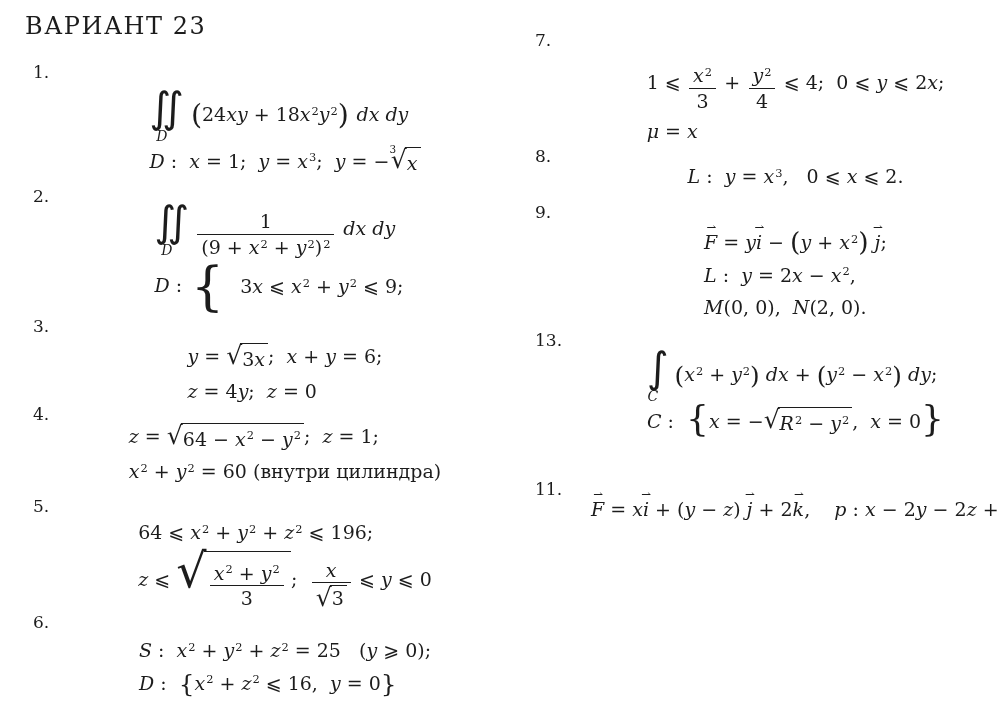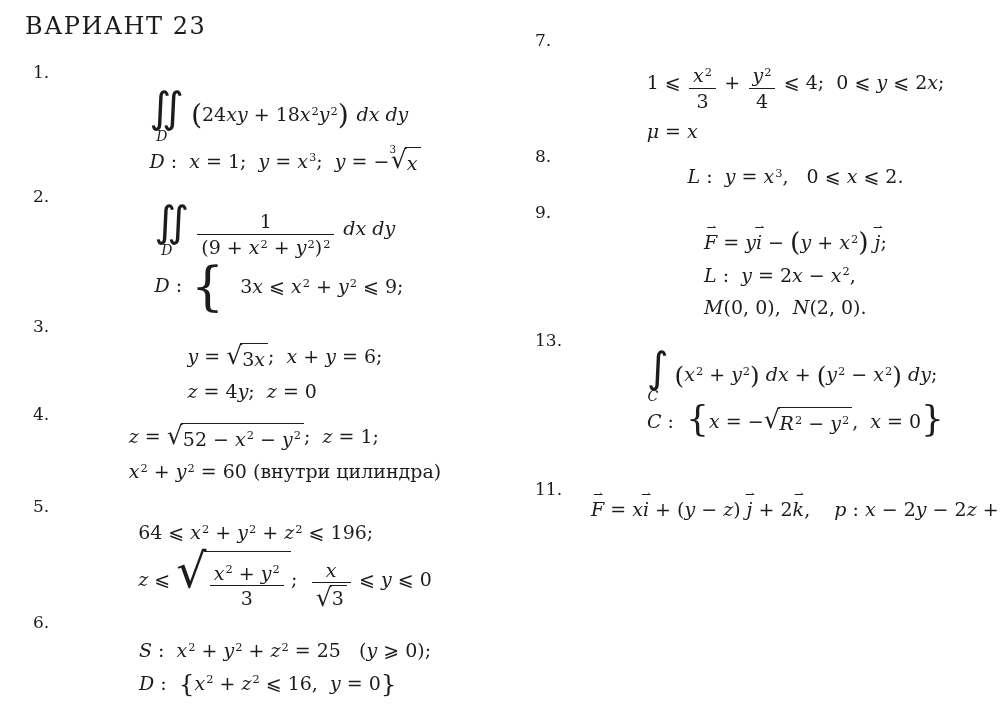--- a/index.html
+++ b/index.html
@@ -113,21 +113,21 @@
       <div class="pnum" data-name="problem-number">3.</div>
       <div class="pbody"><div class="pblock" data-name="problem-formula"><div class="fline"><span class="run"><span class="it">y</span><span class="up"> = </span></span><span class="msqrt">
               <span class="rad">√</span>
               <span class="rcand"><span class="run"><span class="up">3</span><span class="it">x</span></span></span>
             </span><span class="run"><span class="up">;  </span><span class="it">x</span><span class="up"> + </span><span class="it">y</span><span class="up"> = 6;</span></span></div><div class="fline"><span class="run"><span class="it">z</span><span class="up"> = 4</span><span class="it">y</span><span class="up">;  </span><span class="it">z</span><span class="up"> = 0</span></span></div></div></div>
     </div>
     <div class="problem col-left" data-name="problem-4">
       <div class="pnum" data-name="problem-number">4.</div>
       <div class="pbody"><div class="pblock" data-name="problem-formula"><div class="fline"><span class="run"><span class="it">z</span><span class="up"> = </span></span><span class="msqrt">
               <span class="rad">√</span>
-              <span class="rcand"><span class="run"><span class="up">52 − </span><span class="it">x</span></span><sup class="msup"><span class="run"><span class="up">2</span></span></sup><span class="run"><span class="up"> − </span><span class="it">y</span></span><sup class="msup"><span class="run"><span class="up">2</span></span></sup></span>
+              <span class="rcand"><span class="run"><span class="up">64 − </span><span class="it">x</span></span><sup class="msup"><span class="run"><span class="up">2</span></span></sup><span class="run"><span class="up"> − </span><span class="it">y</span></span><sup class="msup"><span class="run"><span class="up">2</span></span></sup></span>
             </span><span class="run"><span class="up">;  </span><span class="it">z</span><span class="up"> = 1;</span></span></div><div class="fline"><span class="run"><span class="it">x</span></span><sup class="msup"><span class="run"><span class="up">2</span></span></sup><span class="run"><span class="up"> + </span><span class="it">y</span></span><sup class="msup"><span class="run"><span class="up">2</span></span></sup><span class="run"><span class="up"> = 60 </span></span><span class="mrm">(внутри цилиндра)</span></div></div></div>
     </div>
     <div class="problem col-left" data-name="problem-5">
       <div class="pnum" data-name="problem-number">5.</div>
       <div class="pbody"><div class="pblock" data-name="problem-formula"><div class="fline"><span class="run"><span class="up">64 ⩽ </span><span class="it">x</span></span><sup class="msup"><span class="run"><span class="up">2</span></span></sup><span class="run"><span class="up"> + </span><span class="it">y</span></span><sup class="msup"><span class="run"><span class="up">2</span></span></sup><span class="run"><span class="up"> + </span><span class="it">z</span></span><sup class="msup"><span class="run"><span class="up">2</span></span></sup><span class="run"><span class="up"> ⩽ 196;</span></span></div><div class="fline"><span class="run"><span class="it">z</span><span class="up"> ⩽ </span></span><span class="msqrt big">
               <span class="rad">√</span>
               <span class="rcand"><span class="mfrac"><span class="fnum"><span class="run"><span class="it">x</span></span><sup class="msup"><span class="run"><span class="up">2</span></span></sup><span class="run"><span class="up"> + </span><span class="it">y</span></span><sup class="msup"><span class="run"><span class="up">2</span></span></sup></span><span class="fden"><span class="run"><span class="up">3</span></span></span></span></span>
             </span><span class="run"><span class="up">;  </span></span><span class="mfrac"><span class="fnum"><span class="run"><span class="it">x</span></span></span><span class="fden"><span class="msqrt">
                   <span class="rad">√</span>
                   <span class="rcand"><span class="run"><span class="up">3</span></span></span>

